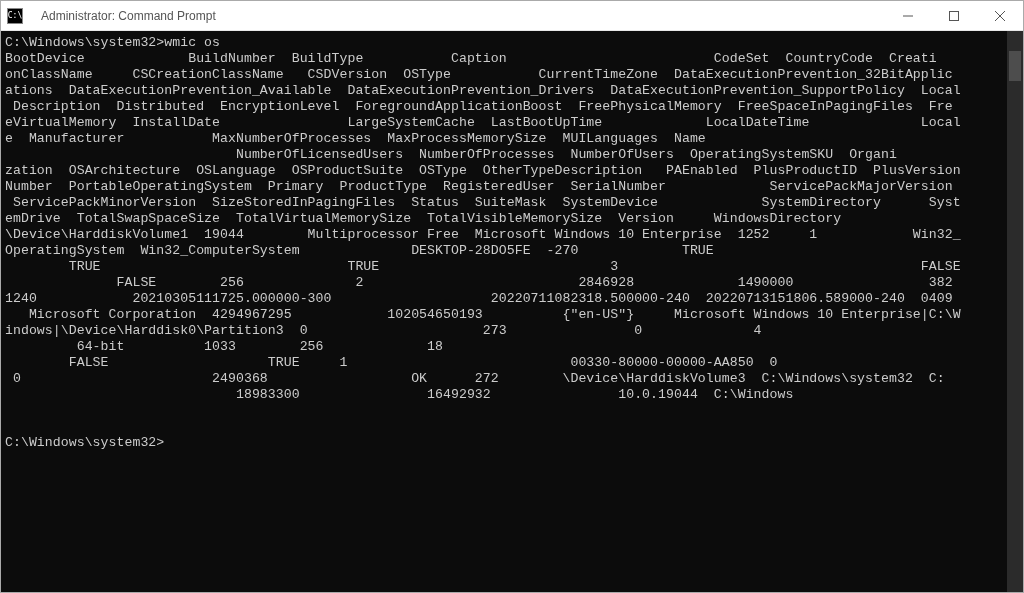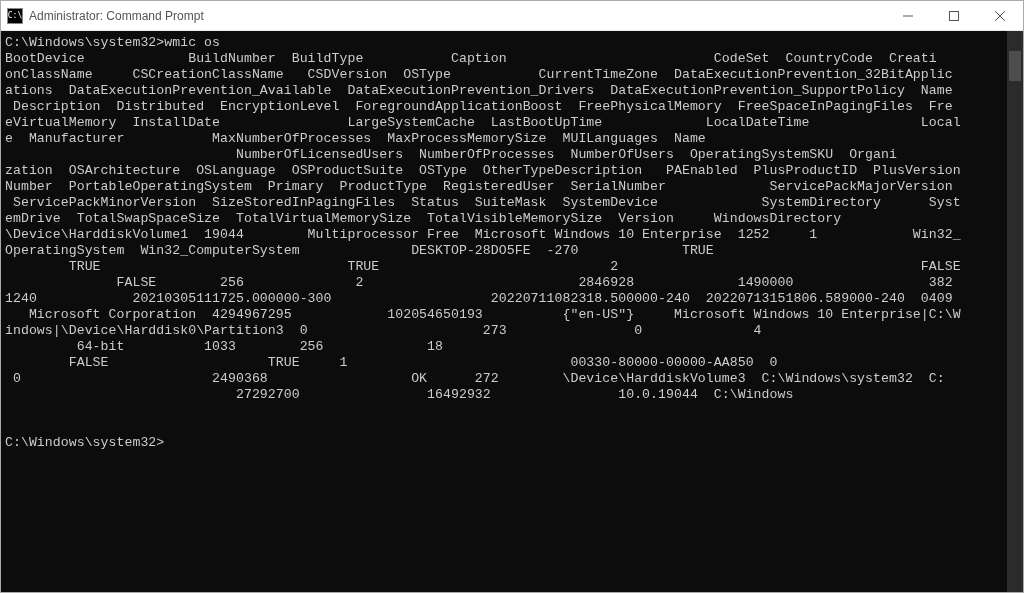--- a/index.html
+++ b/index.html
@@ -34,21 +34,21 @@
       background: #000;
       border: 1px solid #888;
       margin-right: 6px;
       display: flex;
       align-items: center;
       justify-content: center;
       font-size: 8px;
       color: #fff;
       font-family: monospace;
     }
-    .titlebar-text { flex: 1; }
+    .titlebar-text { flex: 1; margin-left: 12px; }
     .titlebar-controls { display: flex; }
     .titlebar-btn {
       width: 46px;
       height: 30px;
       display: flex;
       align-items: center;
       justify-content: center;
       color: #555;
       cursor: pointer;
     }
@@ -108,40 +108,40 @@
             <line x1="0" y1="0" x2="10" y2="10" stroke="#555" stroke-width="1"></line>
             <line x1="10" y1="0" x2="0" y2="10" stroke="#555" stroke-width="1"></line>
           </svg>
       </div>
     </div>
   </div>
   <div class="console-wrap">
     <div class="console"><span><span>C:\Windows\system32&gt;</span><span>wmic os</span></span>
 <span>BootDevice             BuildNumber  BuildType           Caption                          CodeSet  CountryCode  Creati</span>
 <span>onClassName     CSCreationClassName   CSDVersion  OSType           CurrentTimeZone  DataExecutionPrevention_32BitApplic</span>
-<span>ations  DataExecutionPrevention_Available  DataExecutionPrevention_Drivers  DataExecutionPrevention_SupportPolicy  Name</span>
+<span>ations  DataExecutionPrevention_Available  DataExecutionPrevention_Drivers  DataExecutionPrevention_SupportPolicy  Local</span>
 <span> Description  Distributed  EncryptionLevel  ForegroundApplicationBoost  FreePhysicalMemory  FreeSpaceInPagingFiles  Fre</span>
 <span>eVirtualMemory  InstallDate                LargeSystemCache  LastBootUpTime             LocalDateTime              Local</span>
 <span>e  Manufacturer           MaxNumberOfProcesses  MaxProcessMemorySize  MUILanguages  Name</span>
 <span>                             NumberOfLicensedUsers  NumberOfProcesses  NumberOfUsers  OperatingSystemSKU  Organi</span>
 <span>zation  OSArchitecture  OSLanguage  OSProductSuite  OSType  OtherTypeDescription   PAEnabled  PlusProductID  PlusVersion</span>
 <span>Number  PortableOperatingSystem  Primary  ProductType  RegisteredUser  SerialNumber             ServicePackMajorVersion </span>
 <span> ServicePackMinorVersion  SizeStoredInPagingFiles  Status  SuiteMask  SystemDevice             SystemDirectory      Syst</span>
 <span>emDrive  TotalSwapSpaceSize  TotalVirtualMemorySize  TotalVisibleMemorySize  Version     WindowsDirectory</span>
 <span>\Device\HarddiskVolume1  19044        Multiprocessor Free  Microsoft Windows 10 Enterprise  1252     1            Win32_</span>
 <span>OperatingSystem  Win32_ComputerSystem              DESKTOP-28DO5FE  -270             TRUE</span>
-<span>        TRUE                               TRUE                             2                                      FALSE</span>
+<span>        TRUE                               TRUE                             3                                      FALSE</span>
 <span>              FALSE        256              2                           2846928             1490000                 382</span>
 <span>1240            20210305111725.000000-300                    20220711082318.500000-240  20220713151806.589000-240  0409 </span>
 <span>   Microsoft Corporation  4294967295            102054650193          {"en-US"}     Microsoft Windows 10 Enterprise|C:\W</span>
 <span>indows|\Device\Harddisk0\Partition3  0                      273                0              4</span>
 <span>         64-bit          1033        256             18</span>
 <span>        FALSE                    TRUE     1                            00330-80000-00000-AA850  0</span>
 <span> 0                        2490368                  OK      272        \Device\HarddiskVolume3  C:\Windows\system32  C:</span>
-<span>                             27292700                16492932                10.0.19044  C:\Windows</span>
+<span>                             18983300                16492932                10.0.19044  C:\Windows</span>
 
 
 <span>C:\Windows\system32&gt;</span>
 </div>
     <div class="scrollbar">
       <div class="scroll-thumb"></div>
     </div>
   </div>
 </div>
 

